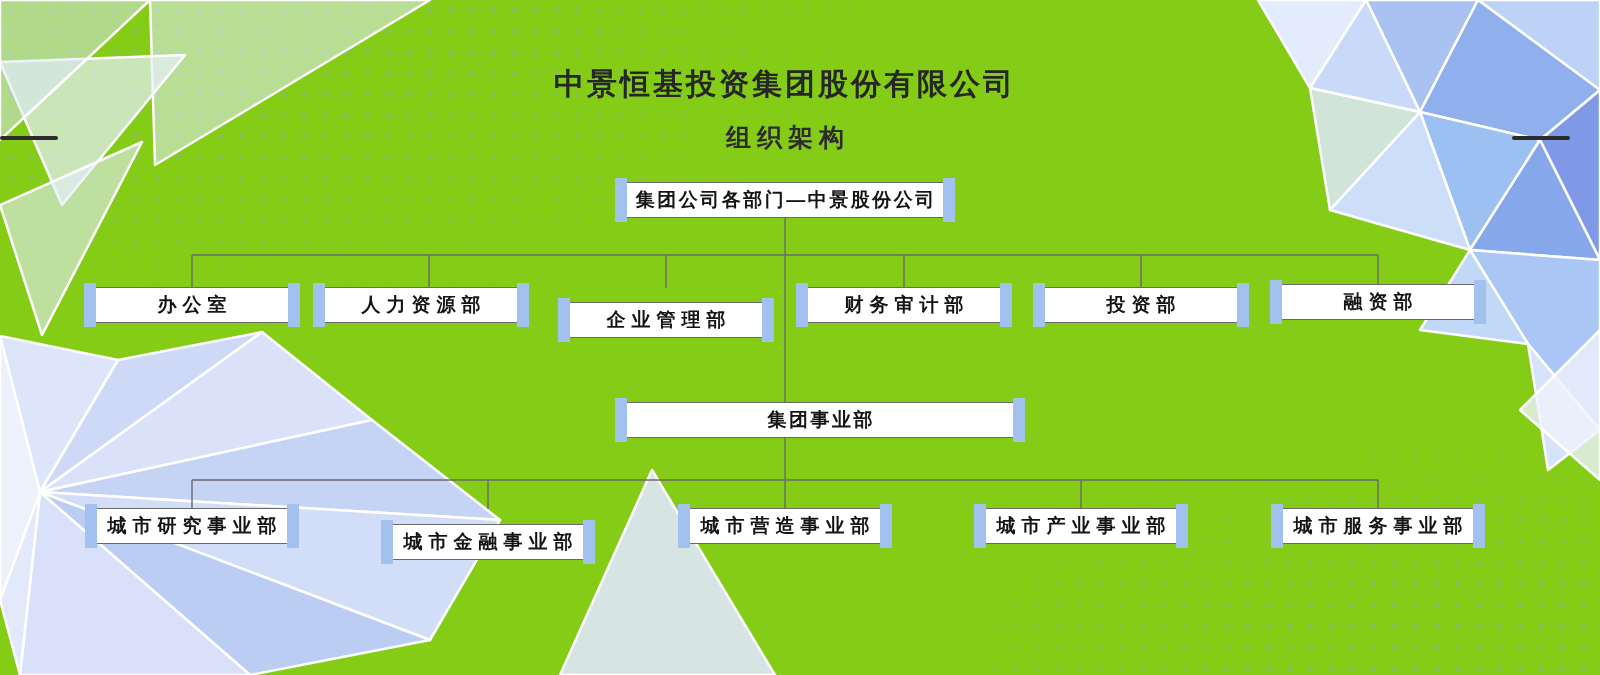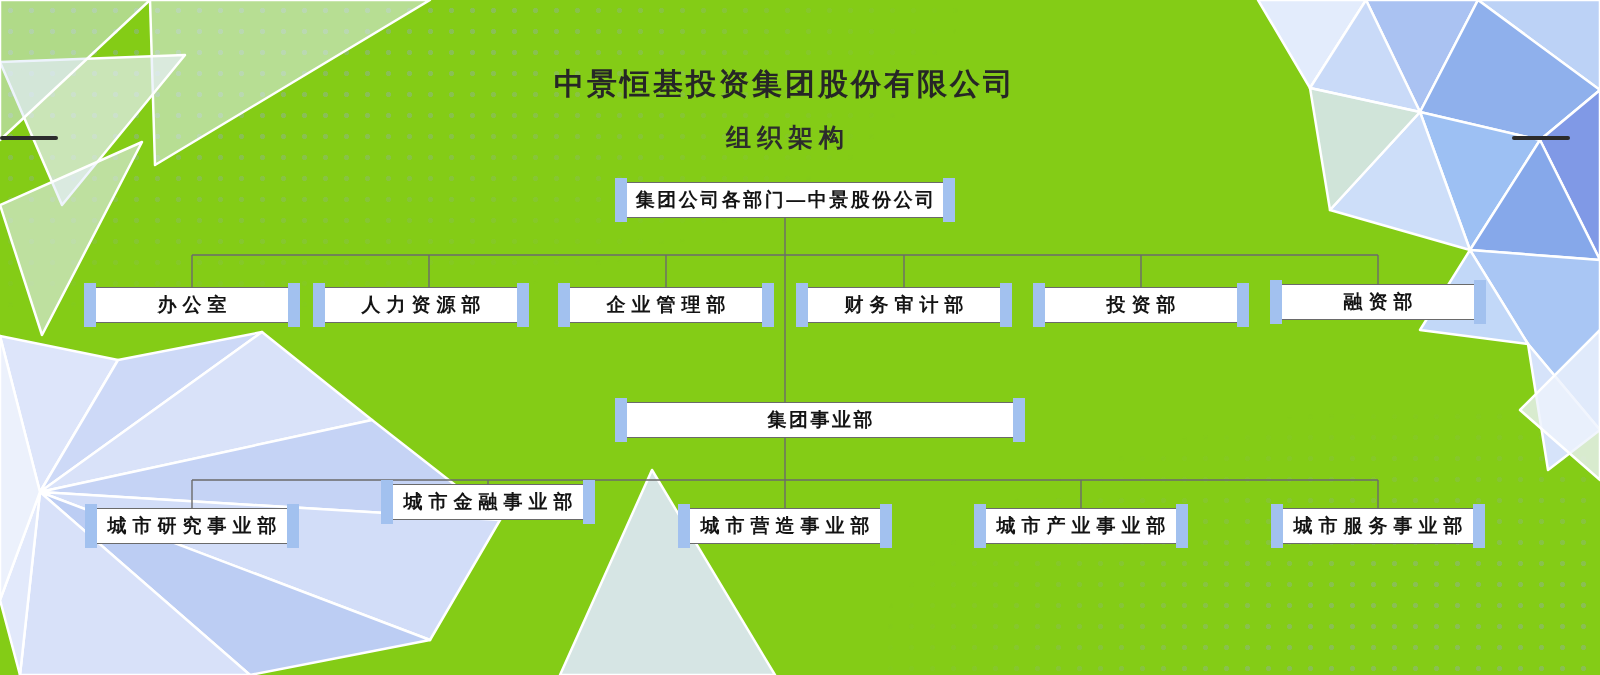--- a/index.html
+++ b/index.html
@@ -114,21 +114,21 @@
       </div>
       <span class="bar"></span>
     </div>
     <div class="node" style="left:313px;top:283px;width:216px">
       <span class="bar"></span>
       <div class="nbox">
         <span class="nlabel">人力资源部</span>
       </div>
       <span class="bar"></span>
     </div>
-    <div class="node" style="left:558px;top:283px;width:216px">
+    <div class="node" style="left:558px;top:298px;width:216px">
       <span class="bar"></span>
       <div class="nbox">
         <span class="nlabel">企业管理部</span>
       </div>
       <span class="bar"></span>
     </div>
     <div class="node" style="left:1033px;top:283px;width:216px">
       <span class="bar"></span>
       <div class="nbox">
         <span class="nlabel">投资部</span>
@@ -158,21 +158,21 @@
       <span class="bar"></span>
     </div>
 
     <div class="node" style="left:85px;top:504px;width:214px">
       <span class="bar"></span>
       <div class="nbox">
         <span class="nlabel">城市研究事业部</span>
       </div>
       <span class="bar"></span>
     </div>
-    <div class="node" style="left:381px;top:480px;width:214px">
+    <div class="node" style="left:381px;top:520px;width:214px">
       <span class="bar"></span>
       <div class="nbox">
         <span class="nlabel">城市金融事业部</span>
       </div>
       <span class="bar"></span>
     </div>
     <div class="node" style="left:678px;top:504px;width:214px">
       <span class="bar"></span>
       <div class="nbox">
         <span class="nlabel">城市营造事业部</span>

